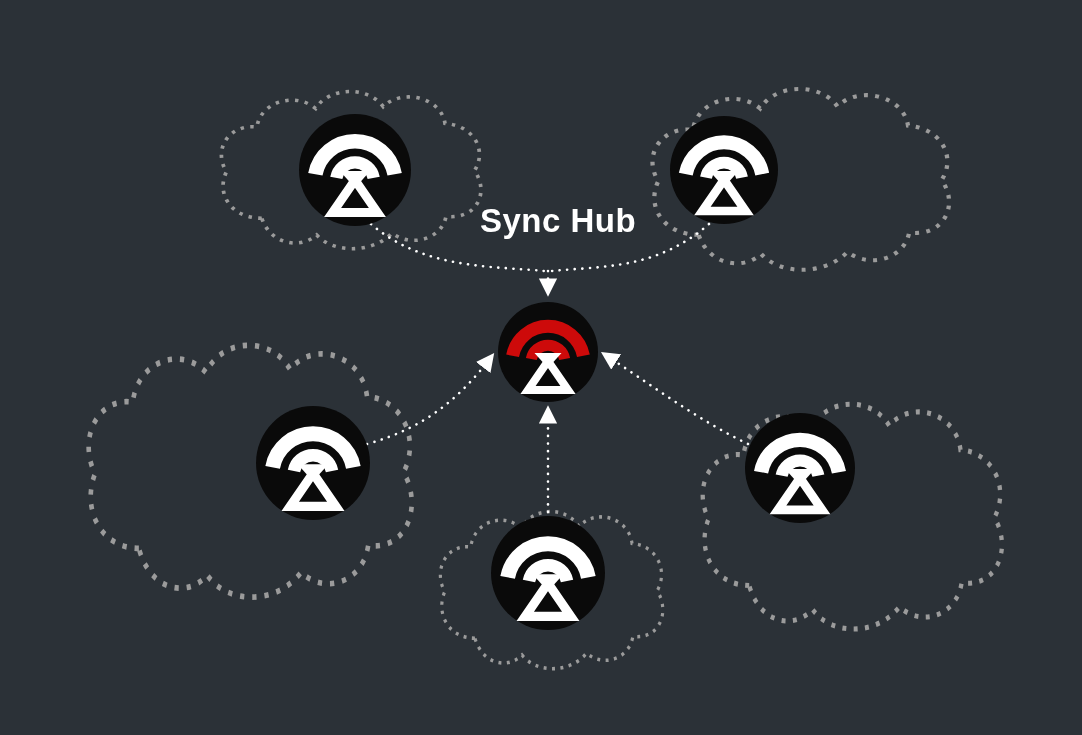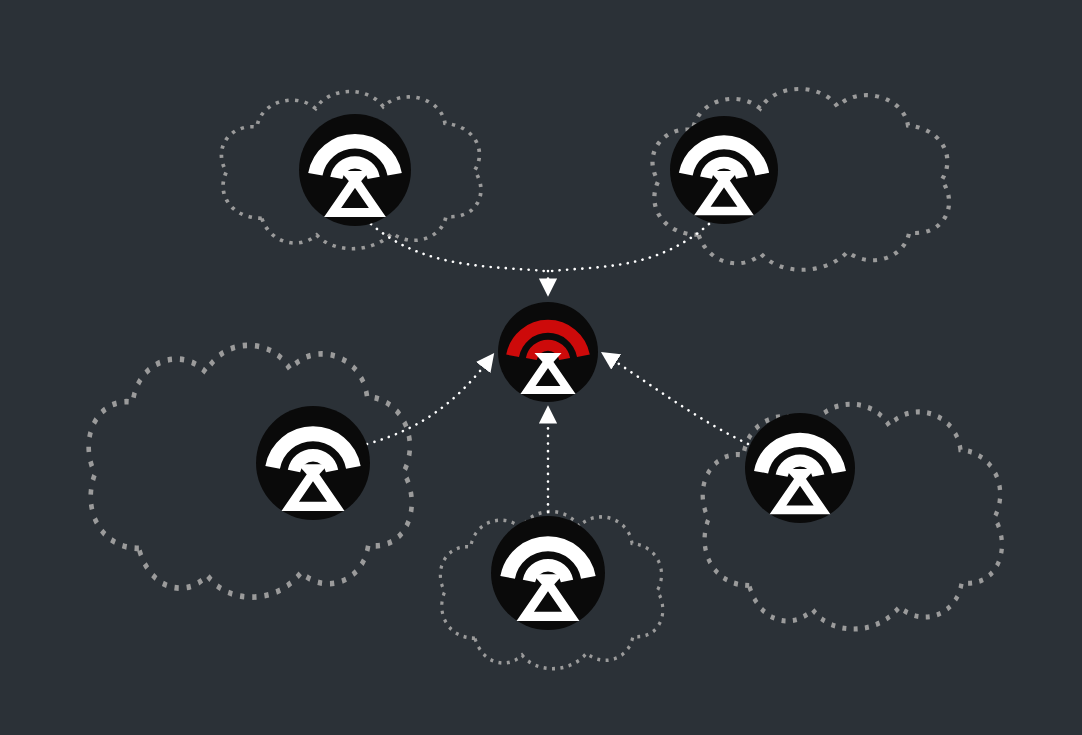--- a/index.html
+++ b/index.html
@@ -66,20 +66,21 @@
     <g>
       <path class="flow" d="M 371 224 C 424 270, 495 266, 544 271"></path>
       <path class="flow" d="M 709 224 C 656 270, 601 266, 552 271"></path>
       <path class="flow" d="M 548 271 L 548 293" marker-end="url(#ah)"></path>
       <path class="flow" d="M 367 444 C 425 428, 460 398, 492 356" marker-end="url(#ah)"></path>
       <path class="flow" d="M 748 444 C 698 420, 650 384, 604 354" marker-end="url(#ah)"></path>
       <path class="flow" d="M 548 512 L 548 409" marker-end="url(#ah)"></path>
     </g>
   </svg>
 
+  <div class="title">Sync Hub</div>
 
   <div id="nodes">
       <div class="node" style="left: 299px; top: 114px; width: 112px; height: 112px;">
   <svg viewBox="0 0 100 100">
     <circle class="nbg" cx="50" cy="50" r="50"></circle>
     <path class="wifi big" d="M 14.6 53.8 A 36 36 0 0 1 85.4 53.8"></path>
     <path class="wifi small" d="M 33.3 57 A 17 17 0 0 1 66.7 57"></path>
     <polygon class="wedge" points="36.5,51 63.5,51 50,66"></polygon>
     <polygon class="tri" points="50,59 30,88 70,88"></polygon>
   </svg>

